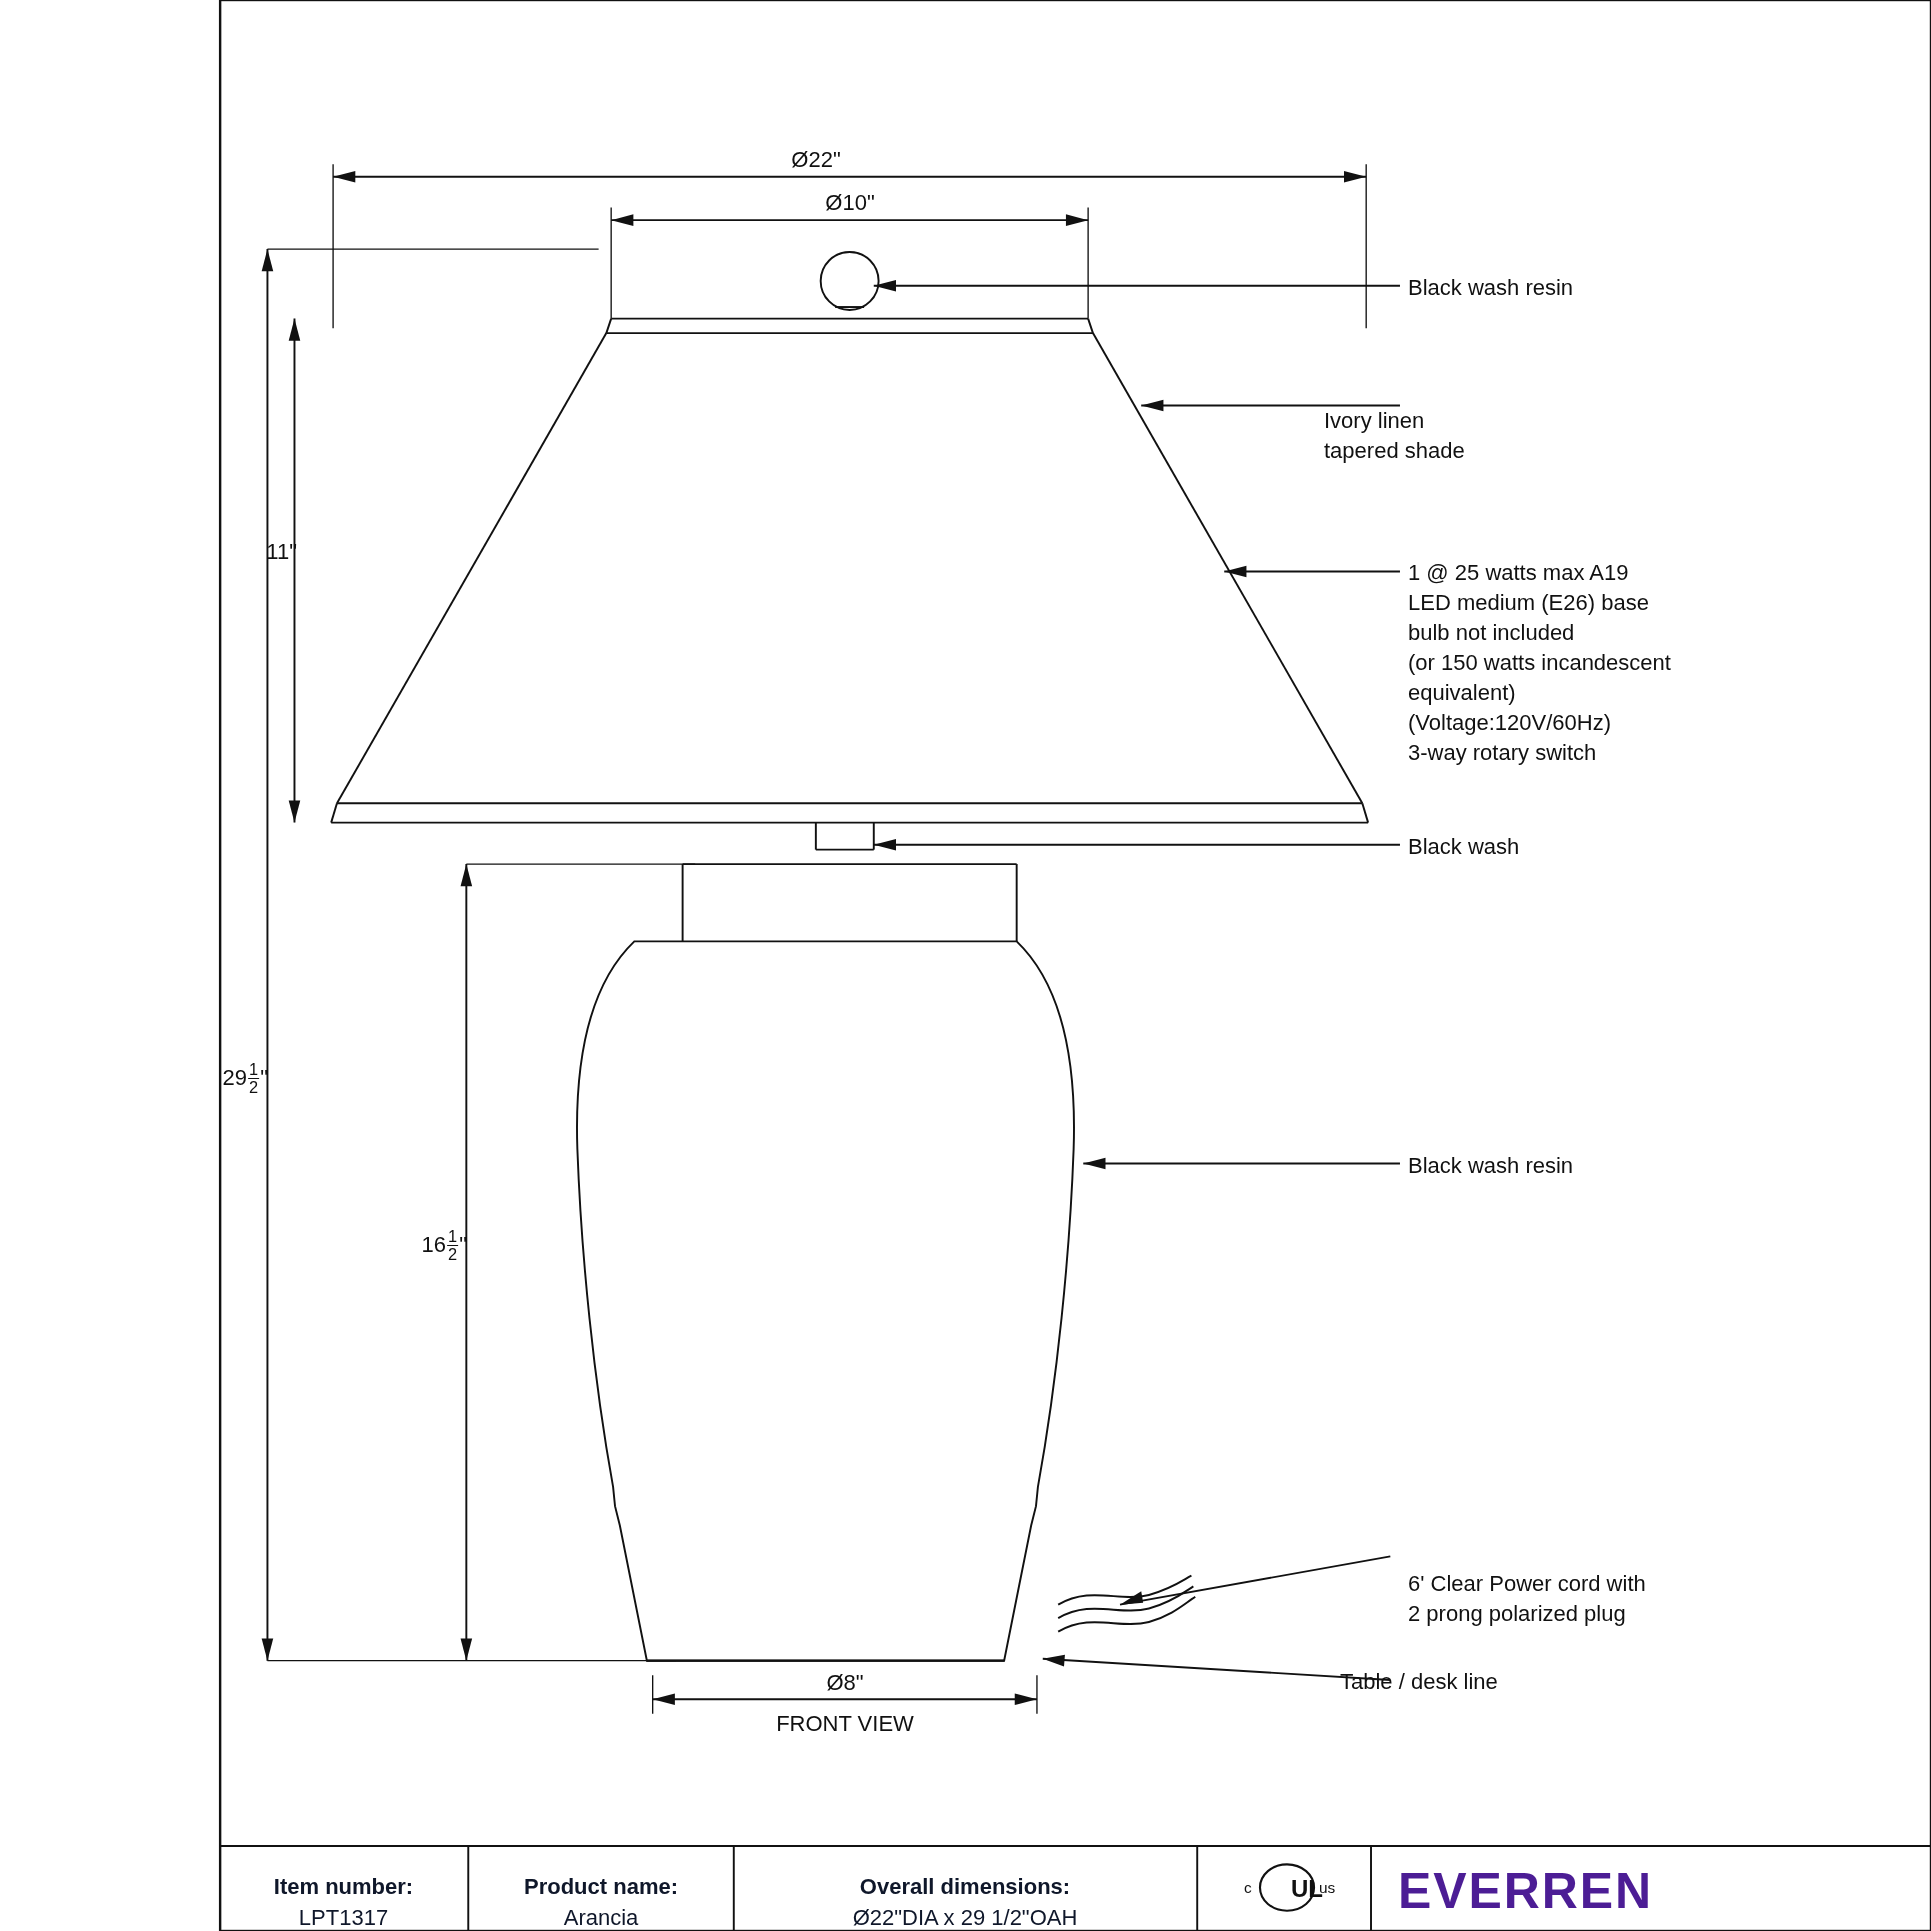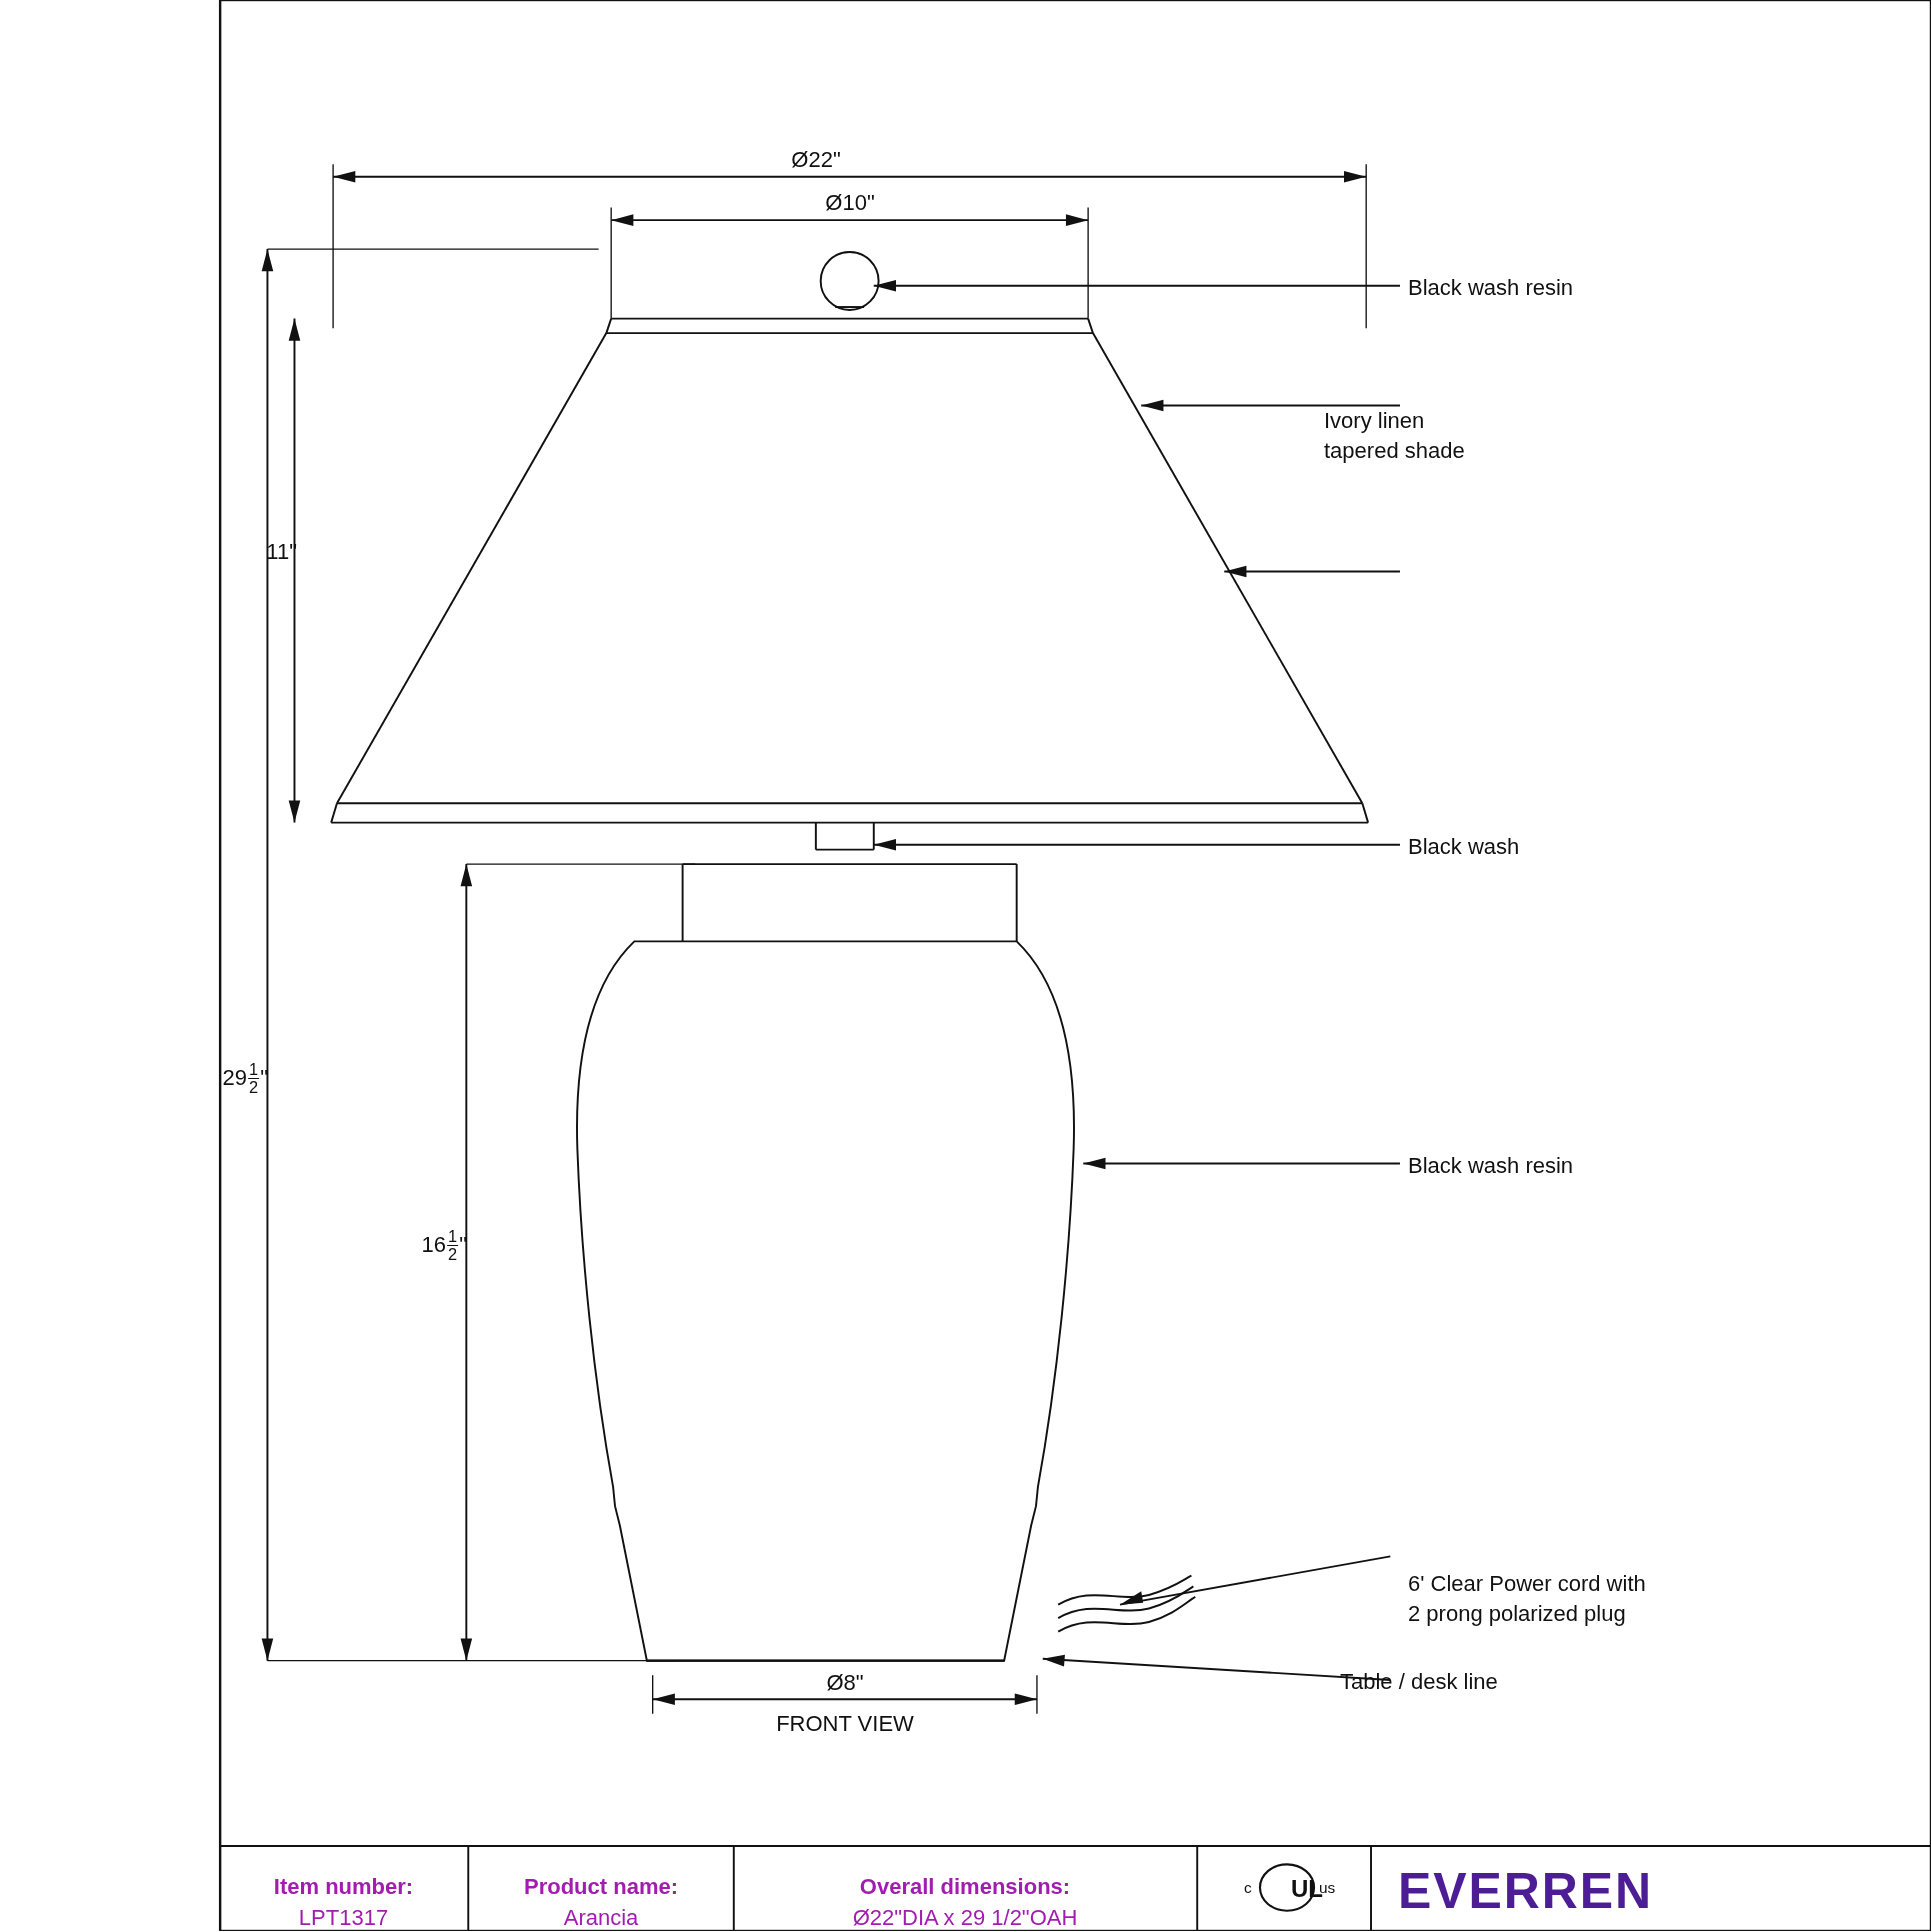--- a/index.html
+++ b/index.html
@@ -48,21 +48,21 @@
     line-height: 1.05;
     margin: 0 1px;
   }
   .frac .num { display: block; border-bottom: 1px solid #111; padding: 0 1px; }
   .frac .den { display: block; padding: 0 1px; }
   .tb-cell {
     position: absolute;
     text-align: center;
     font-size: 22px;
     line-height: 31px;
-    color: #a21caf;
+    color: #0f172a;
   }
   .tb-label { font-weight: bold; }
   .brand {
     position: absolute;
     font-size: 50px;
     letter-spacing: 1.9px;
     font-weight: bold;
     color: #4c1d95;
     font-family: "Liberation Sans", sans-serif;
   }
@@ -193,20 +193,27 @@
   <div class="dim" style="left:467px; top:1202px; transform:translate(-100%,0);">
     <span>16</span><span class="frac"><span class="num">1</span><span class="den">2</span></span><span>"</span>
   </div>
 
   <div class="dim" style="left:845px; top:1670px; transform:translateX(-50%);"><span>Ø8"</span></div>
   <div class="dim" style="left:845px; top:1711px; transform:translateX(-50%);"><span>FRONT VIEW</span></div>
 
   <div class="anno" style="left:1408px; top:273px;"><span>Black wash resin</span></div>
   <div class="anno" style="left:1324px; top:406px;"><span>Ivory linen
 tapered shade</span></div>
+  <div class="anno" style="left:1408px; top:558px;"><span>1 @ 25 watts max A19
+LED medium (E26) base
+bulb not included
+(or 150 watts incandescent
+equivalent)
+(Voltage:120V/60Hz)
+3-way rotary switch</span></div>
   <div class="anno" style="left:1408px; top:832px;"><span>Black wash</span></div>
   <div class="anno" style="left:1408px; top:1151px;"><span>Black wash resin</span></div>
   <div class="anno" style="left:1408px; top:1533px;margin-top:36px;"><span>6' Clear Power cord with
 2 prong polarized plug</span></div>
   <div class="anno" style="left:1340px; top:1667px;"><span>Table / desk line</span></div>
 
   <div class="tb-cell tb-label" style="left:247px; top:1871px; width:193px;"><span>Item number:</span></div>
   <div class="tb-cell" style="left:247px; top:1902px; width:193px;"><span>LPT1317</span></div>
 
   <div class="tb-cell tb-label" style="left:478px; top:1871px; width:246px;"><span>Product name:</span></div>

